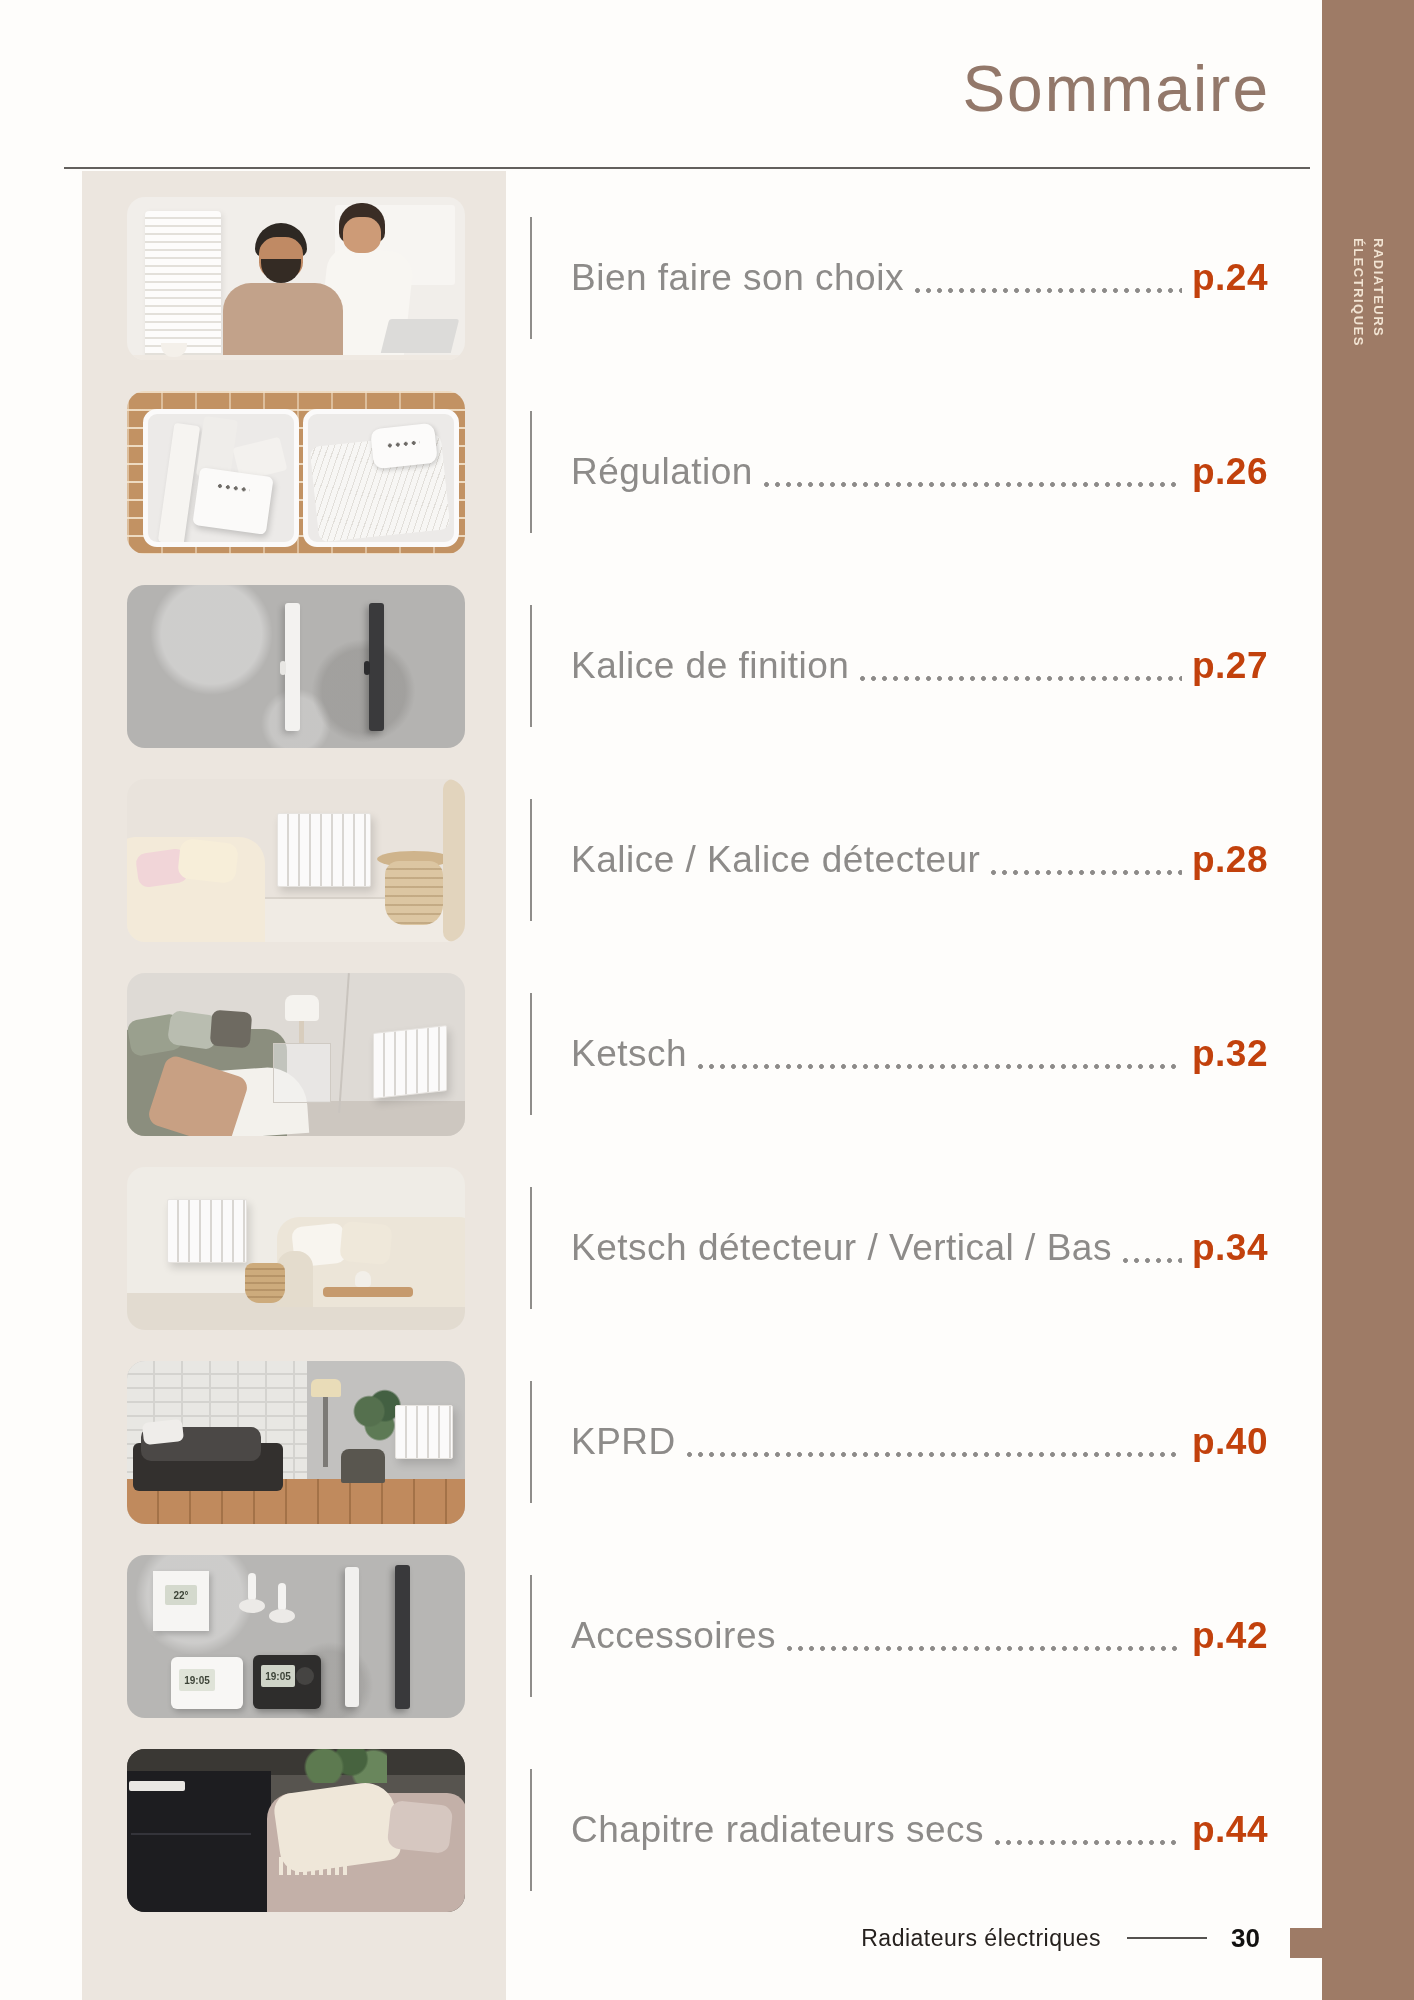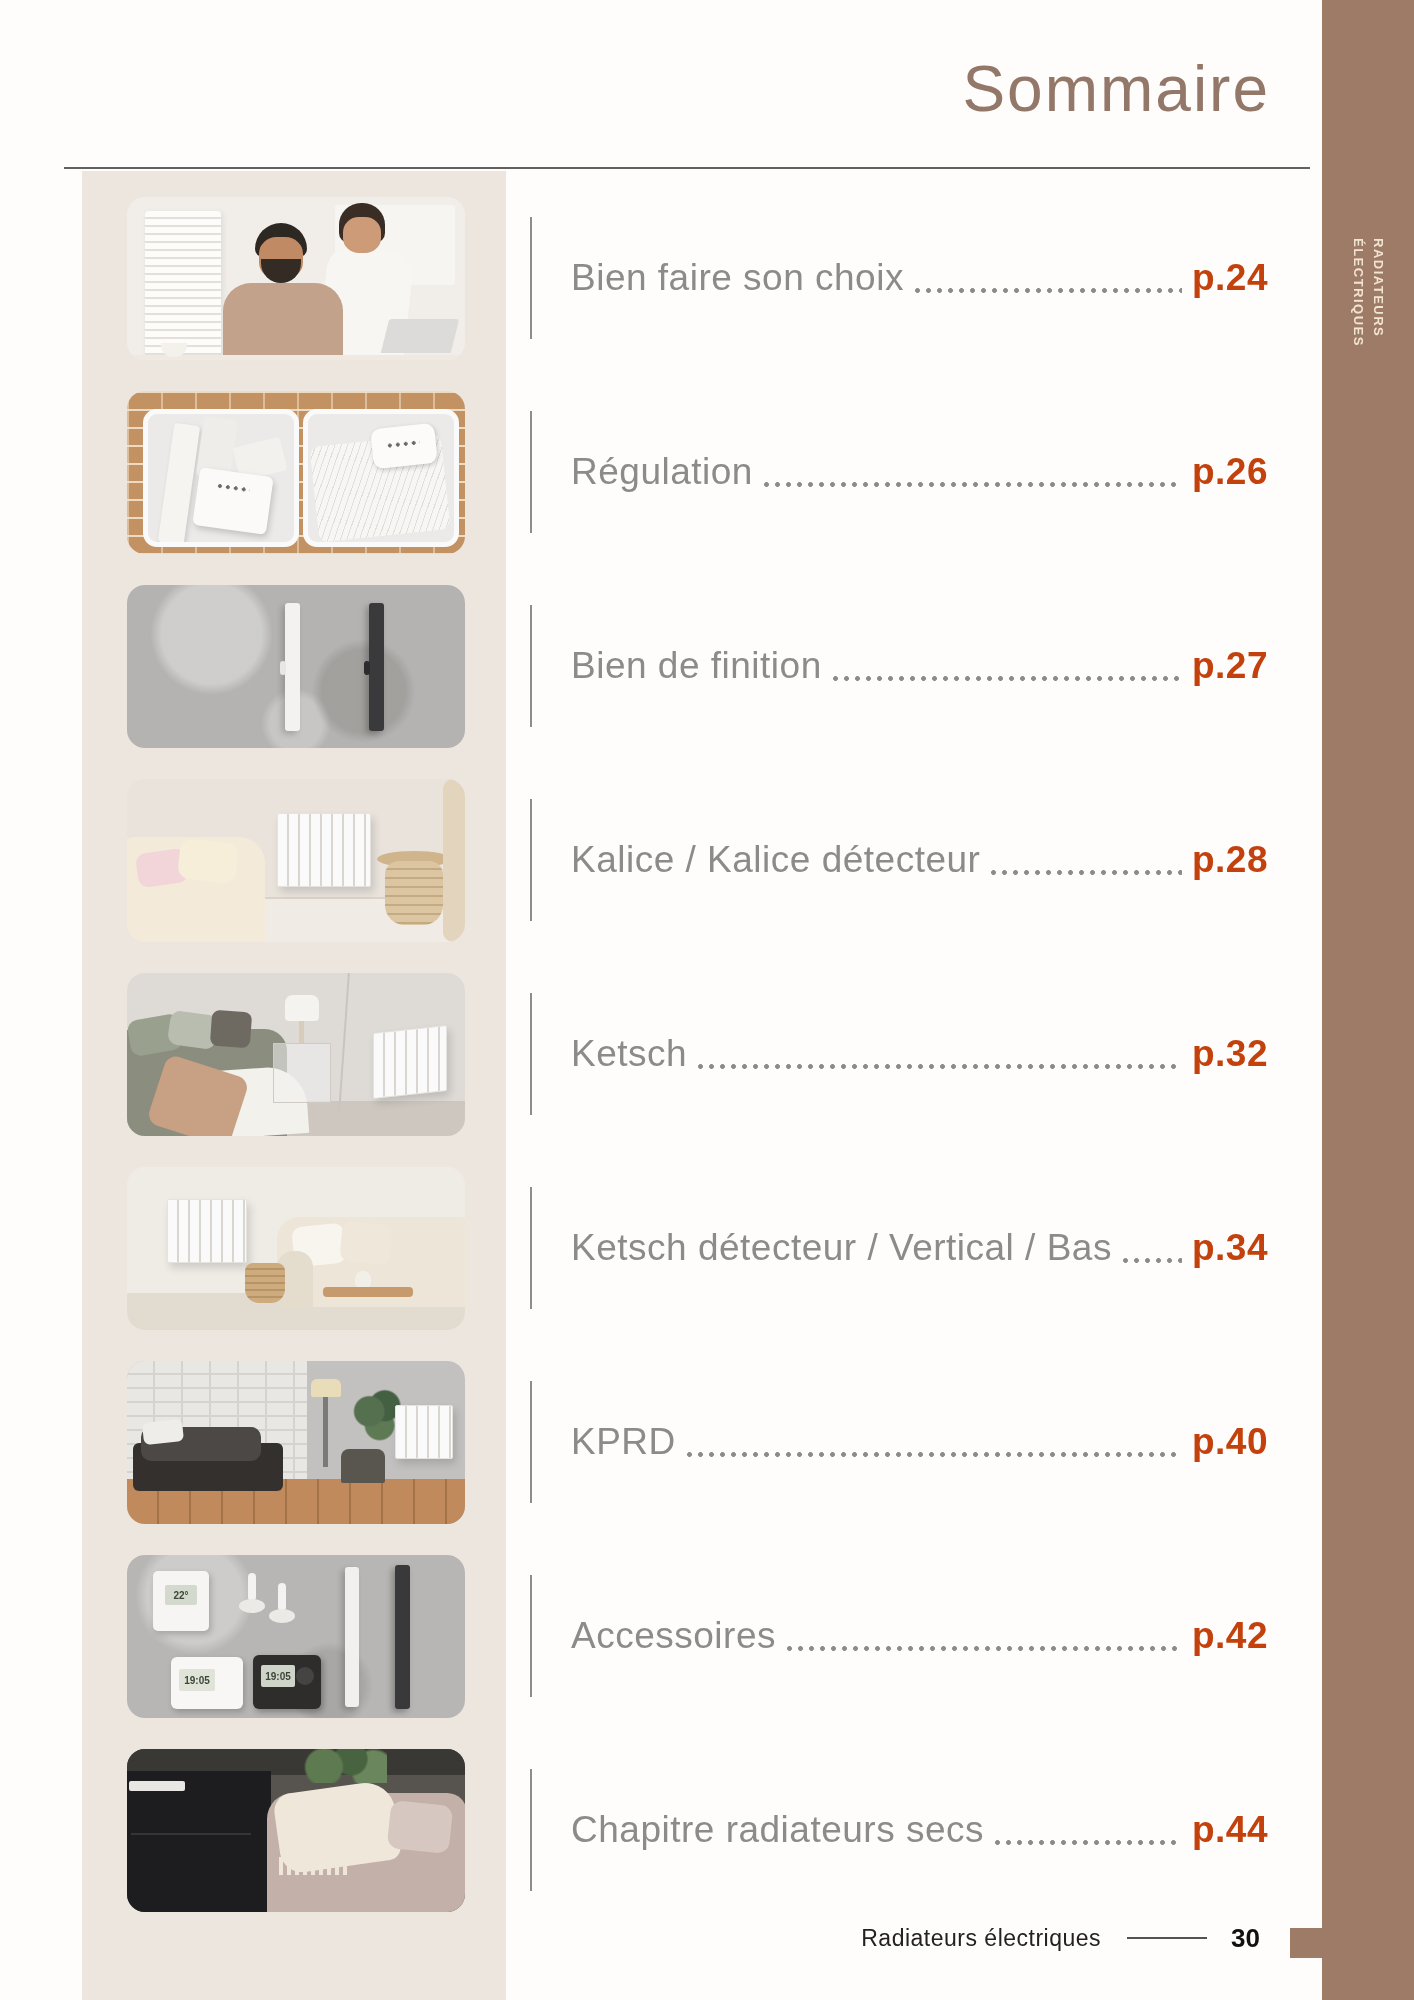--- a/index.html
+++ b/index.html
@@ -173,21 +173,21 @@
   .t7 .plant{left:224px;top:28px;width:52px;height:56px;background:radial-gradient(circle at 35% 40%,#55704e 0 30%,transparent 34%),
       radial-gradient(circle at 65% 30%,#436042 0 28%,transparent 32%),
       radial-gradient(circle at 55% 65%,#5d7a55 0 30%,transparent 34%);}
   .t7 .rad7{left:268px;top:44px;width:56px;height:52px;}
   .t7 .chair{left:214px;top:88px;width:44px;height:34px;background:#5a5document755;background:#59564f;border-radius:8px 8px 2px 2px;}
 
   
   .t8{background:#b7b6b4;
     background-image:radial-gradient(circle at 20% 25%,rgba(255,255,255,.3) 0 16%,transparent 20%),
       radial-gradient(circle at 60% 80%,rgba(125,123,120,.25) 0 14%,transparent 18%);}
-  .t8 .thermo1{left:26px;top:16px;width:56px;height:60px;background:#f6f5f3;border-radius:5px;box-shadow:2px 3px 6px rgba(0,0,0,.2);}
+  .t8 .thermo1{left:26px;top:16px;width:56px;height:60px;background:#f6f5f3;border-radius:0;box-shadow:2px 3px 6px rgba(0,0,0,.2);}
   .t8 .thermo1 .lcd{position:absolute;left:12px;top:14px;width:32px;height:20px;}
   .t8 .hook{width:26px;height:40px;}
   .t8 .hook .stem{position:absolute;left:9px;top:0;width:8px;height:28px;background:#f4f3f1;border-radius:4px;}
   .t8 .hook .base{position:absolute;left:0;top:26px;width:26px;height:14px;background:#eceae7;border-radius:50%;}
   .t8 .hook.h1{left:112px;top:18px;}
   .t8 .hook.h2{left:142px;top:28px;}
   .t8 .thermo2{left:44px;top:102px;width:72px;height:52px;background:#f8f7f5;border-radius:6px;box-shadow:2px 3px 6px rgba(0,0,0,.2);}
   .t8 .thermo2 .lcd{position:absolute;left:8px;top:12px;width:36px;height:22px;background:#dfe3d8;}
   .t8 .thermo3{left:126px;top:100px;width:68px;height:54px;background:#2e2d2c;border-radius:6px;box-shadow:2px 3px 6px rgba(0,0,0,.3);}
   .t8 .thermo3 .lcd{position:absolute;left:8px;top:10px;width:34px;height:22px;background:#cfd4c8;}
@@ -352,21 +352,21 @@
   <span class="toc-page">p.24</span>
 </div>
 <div class="toc-row" style="top:411px;">
   <div class="toc-tick"></div>
   <span class="toc-label">Régulation</span>
   <div class="toc-leader"></div>
   <span class="toc-page">p.26</span>
 </div>
 <div class="toc-row" style="top:605px;">
   <div class="toc-tick"></div>
-  <span class="toc-label">Bien de finition</span>
+  <span class="toc-label">Kalice de finition</span>
   <div class="toc-leader"></div>
   <span class="toc-page">p.27</span>
 </div>
 <div class="toc-row" style="top:799px;">
   <div class="toc-tick"></div>
   <span class="toc-label">Kalice / Kalice détecteur</span>
   <div class="toc-leader"></div>
   <span class="toc-page">p.28</span>
 </div>
 <div class="toc-row" style="top:993px;">

